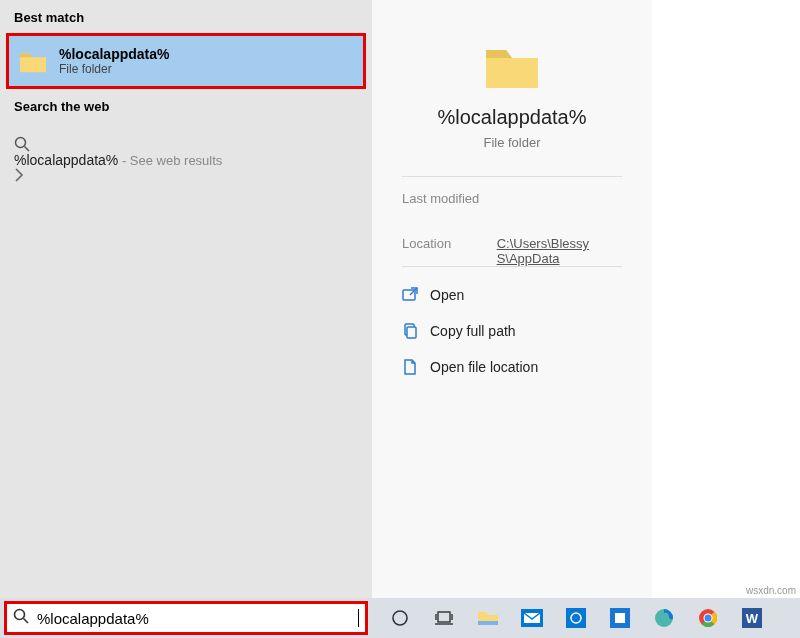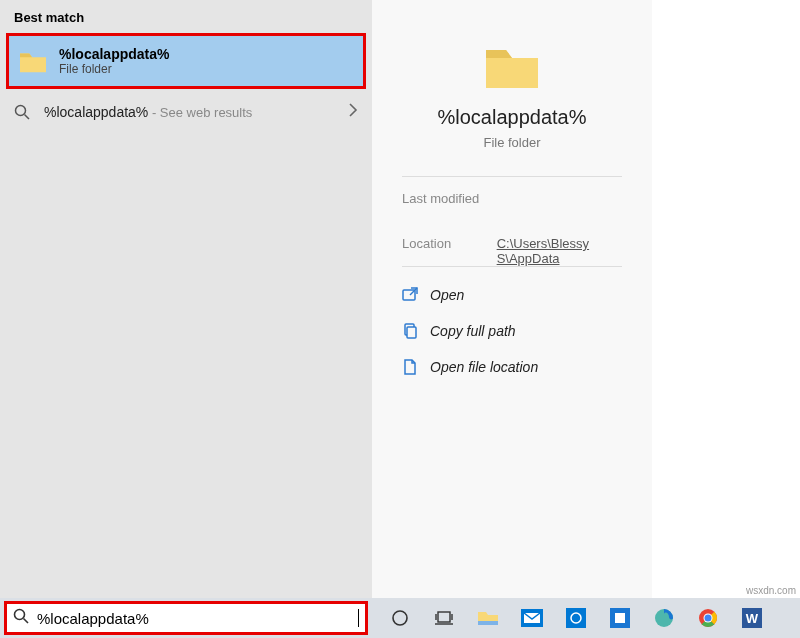--- a/index.html
+++ b/index.html
@@ -7,34 +7,34 @@
   .app { display: flex; width: 652px; height: 598px; }
   .left { width: 372px; height: 598px; background: #e5e5e5; position: relative; }
   .right { flex: 1; height: 598px; background: #f8f8f8; padding-top: 20px; }
   .section-header { font-size: 13px; font-weight: 600; padding: 10px 14px 8px 14px; color: #000; }
   .best-match-wrap { border: 3px solid #e60000; margin: 0 6px 0 6px; }
   .best-row { display: flex; align-items: center; background: #a3ccee; padding: 10px 8px; }
   .folder-small { width: 32px; height: 28px; margin-right: 10px; display: flex; align-items: center; justify-content: center; }
   .best-texts { display: flex; flex-direction: column; }
   .best-title { font-weight: 600; font-size: 14px; color: #000; }
   .best-sub { font-size: 12px; color: #444; }
-  .web-row { display: flex; align-items: flex-end; padding: 10px 14px; margin-top: 4px; }
+  .web-row { display: flex; align-items: flex-start; padding: 10px 14px; margin-top: 4px; flex-direction: column; }
   .web-row .icon-slot { width: 30px; display:flex; }
   .web-row .text-slot { flex: 1; font-size: 14px; color: #222; }
   .web-sub { color: #888; font-size: 13px; }
   .chev { color: #666; font-size: 14px; }
   .preview { display: flex; flex-direction: column; align-items: center; }
   .big-folder { width: 60px; height: 52px; margin-top: 20px; margin-bottom: 14px; }
   .preview-title { font-size: 20px; color: #222; font-weight: 400; }
   .preview-sub { font-size: 13px; color: #777; margin-top: 6px; margin-bottom: 26px; }
   .divider { border: none; border-top: 1px solid #ddd; margin: 0 30px; }
   .meta-row { display: flex; padding: 14px 30px 0 30px; font-size: 13px; }
   .meta-label { width: 120px; color: #888; }
   .meta-value { color: #555; text-decoration: underline; }
-  .actions { padding: 10px 30px; font-style: italic; }
+  .actions { padding: 10px 30px; }
   .action { display: flex; align-items: center; padding: 10px 0; font-size: 14px; color: #222; }
   .action .aicon { width: 28px; color: #2f7bd0; display:flex; }
   .taskbar { display: flex; align-items: center; width: 800px; height: 40px; background: #dbe0e6; position: absolute; bottom:0; left:0; }
   .search-wrap { width: 372px; height: 40px; padding: 3px 4px; background: #dbe0e6; }
   .search-box { display: flex; align-items: center; width: 100%; height: 100%; background: #fff; border: 3px solid #e60000; padding: 0 6px; }
   .search-box input { border: none; outline: none; font-size: 15px; flex:1; color:#000; background: transparent; }
   .tb-icons { flex: 1; display: flex; align-items: center; padding-left: 16px; gap: 20px; height:40px; }
   .tb-icon { width: 24px; height: 24px; display:flex; align-items:center; justify-content:center; font-size:14px; color:#333; }
   .watermark { position:absolute; bottom:42px; right:4px; font-size:10px; color:#999;}
 </style>
@@ -51,20 +51,21 @@
               <path d="M2 6h10l3 4h15v16H2z" fill="#f8d877"></path>
               <path d="M2 6h10l3 4H2z" fill="#e8c35a"></path>
             </svg>
         </div>
         <div class="best-texts">
           <div class="best-title">%localappdata%</div>
           <div class="best-sub">File folder</div>
         </div>
       </div>
     </div>
+    <div class="section-header">Search the web</div>
     <div class="web-row">
       <div class="icon-slot">
         <svg width="16" height="16" viewBox="0 0 16 16">
             <circle cx="6.5" cy="6.5" r="5" stroke="#555" stroke-width="1.5" fill="none"></circle>
             <line x1="10.5" y1="10.5" x2="15" y2="15" stroke="#555" stroke-width="1.5"></line>
           </svg>
       </div>
       <div class="text-slot">
         <span>%localappdata%</span><span class="web-sub"> - See web results</span>
       </div>

